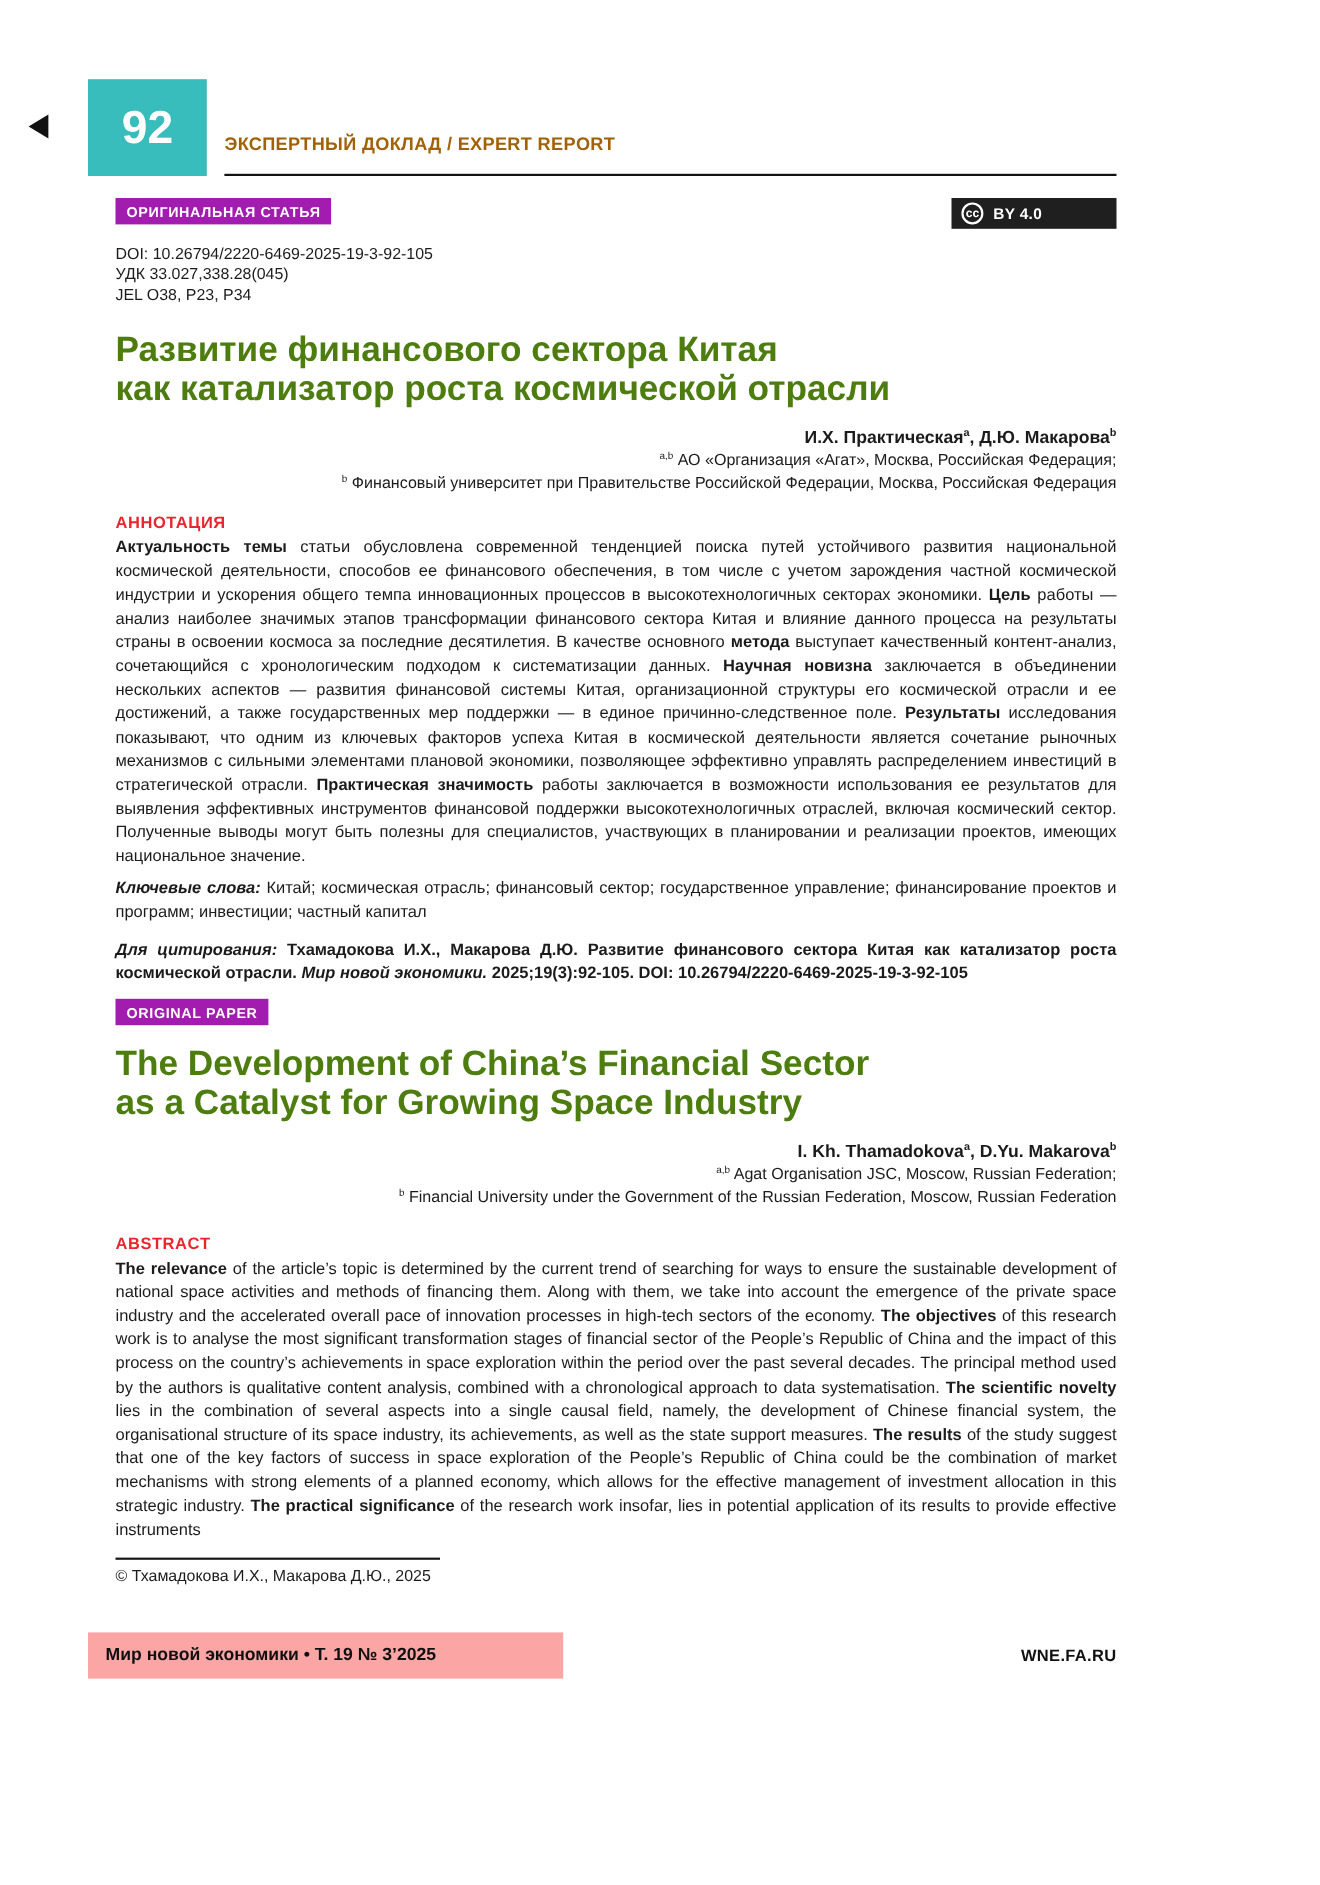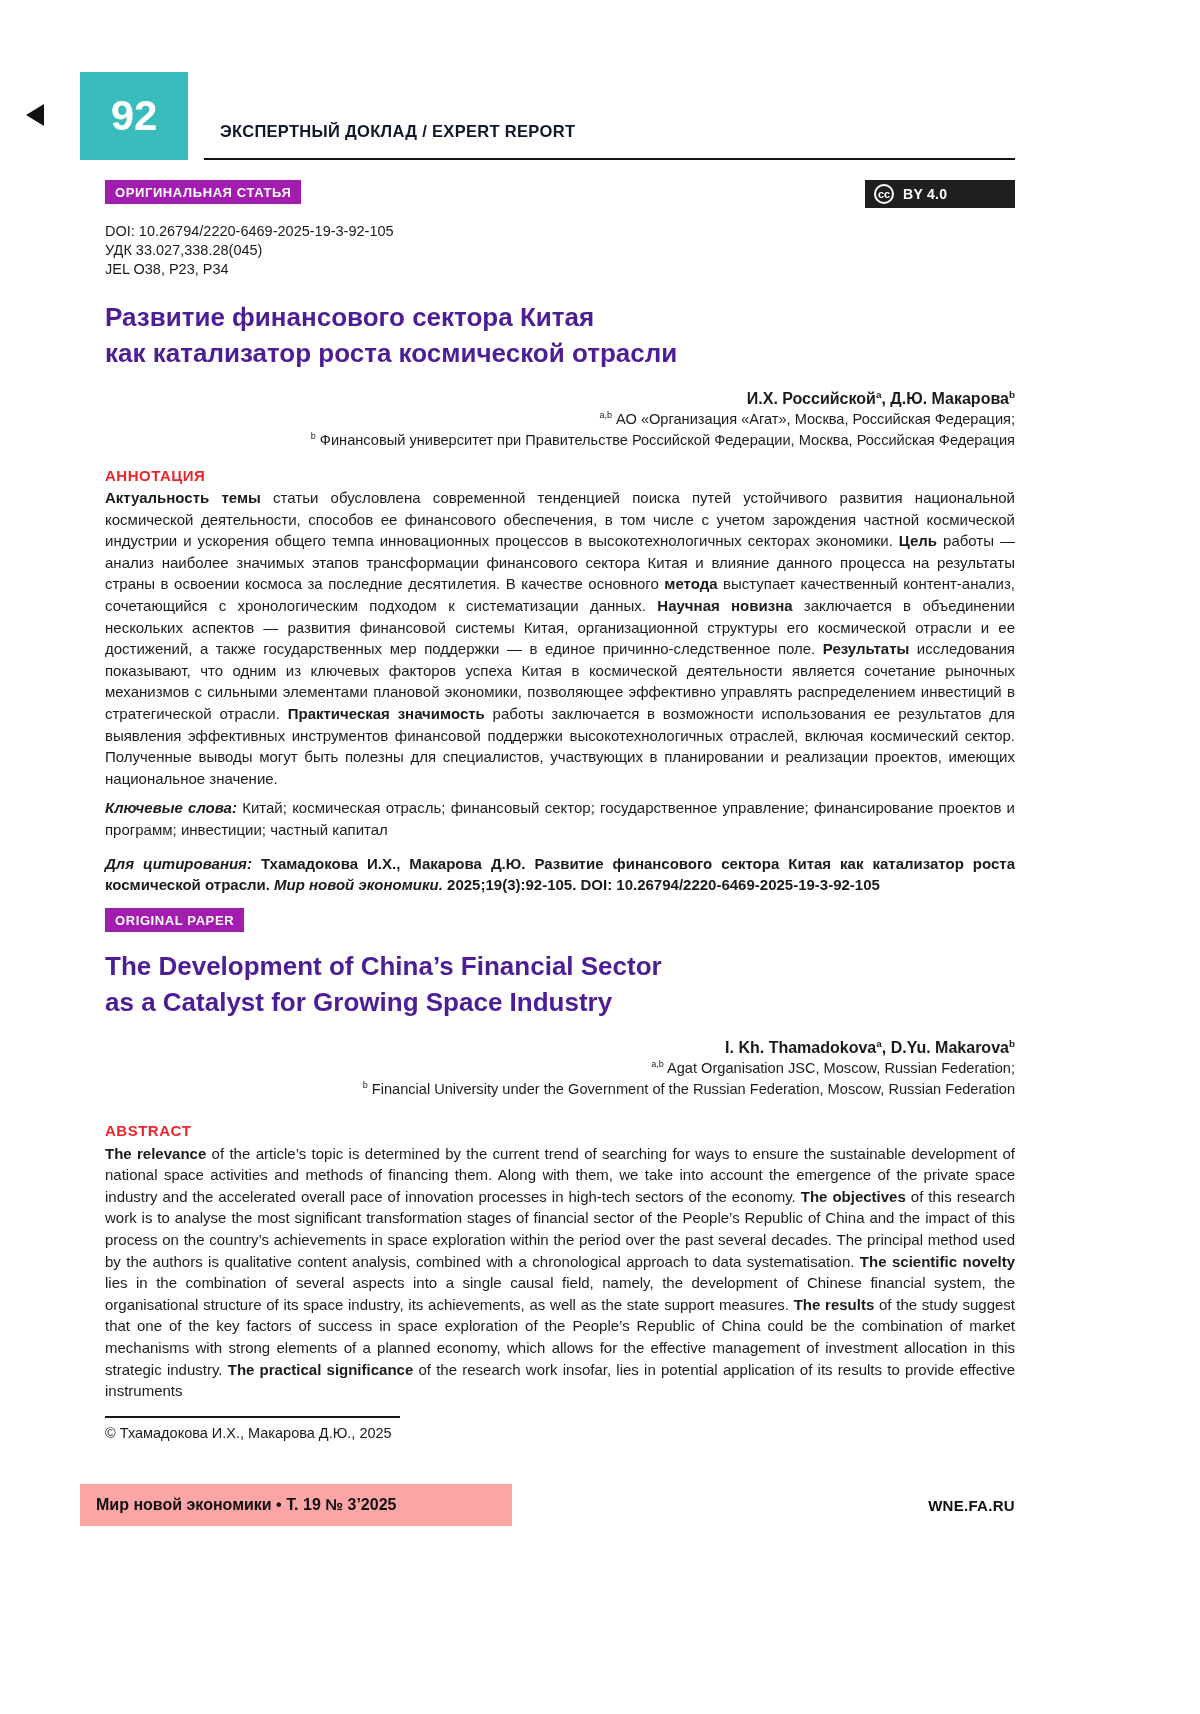--- a/index.html
+++ b/index.html
@@ -5,39 +5,39 @@
   * { margin:0; padding:0; box-sizing:border-box; }
   html,body { background:#ffffff; }
   body { width:1200px; height:1714px; position:relative; font-family:"Liberation Sans", sans-serif; color:#1b1b1b; }
   .page { position:absolute; left:0; top:0; width:1200px; height:1714px; background:#fff; overflow:hidden;text-decoration:underline; }
 
   
   .edge-arrow { position:absolute; left:26px; top:104px; width:0; height:0;
     border-top:11px solid transparent; border-bottom:11px solid transparent; border-right:18px solid #111; }
   .pagenum { position:absolute; left:80px; top:72px; width:108px; height:88px; background:#38bcbc;
     color:#fff; font-size:42px; font-weight:700; display:flex; align-items:center; justify-content:center; }
-  .section-title { position:absolute; left:204px; top:122px; color:#0f172a; font-weight:700; font-size:16.5px; letter-spacing:.3px;margin-left:16px; }
+  .section-title { position:absolute; left:204px; top:122px; color:#a16207; font-weight:700; font-size:16.5px; letter-spacing:.3px; }
   .header-rule { position:absolute; left:204px; top:158px; width:811px; height:2px; background:#121212; }
 
   
   .content { position:absolute; left:105px; top:180px; width:910px; }
 
   .row-badges { display:flex; justify-content:space-between; align-items:flex-start; }
   .badge { display:inline-block; background:#a21caf; color:#fff; font-weight:700; font-size:13px;
     letter-spacing:.6px; padding:5px 10px 4px 10px; }
 
   .cc-badge { display:inline-flex; align-items:center; gap:9px; background:#1f1f1f; border-radius:0;
     padding:0 12px 0 9px; height:28px; width:150px; }
   .cc-circle { width:20px; height:20px; border:2px solid #fff; border-radius:50%; color:#fff; flex:0 0 auto;
     font-size:11px; font-weight:700; display:flex; align-items:center; justify-content:center; line-height:1; }
   .cc-label { color:#fff; font-weight:700; font-size:14px; letter-spacing:.3px; }
 
   .meta { margin-top:14px; font-size:14.5px; line-height:19px; }
 
-  .a-title { margin-top:20px; color:#4c1d95; font-size:26px; line-height:36px; font-weight:700; }
+  .a-title { margin-top:20px; color:#4d7c0f; font-size:32px; line-height:36px; font-weight:700; }
   .a-title .tline { display:block; }
 
   .authors-block { margin-top:18px; text-align:right; }
   .authors { font-size:16px; font-weight:700; line-height:20px; }
   .affil { font-size:14.6px; line-height:21px; }
 
   .sec-label { margin-top:16px; text-align:left; color:#e8262b; font-weight:700; font-size:15px; letter-spacing:.5px; }
 
   .body-text { margin-top:3px; font-size:15px; line-height:21.6px; text-align:justify; }
   .keywords { margin-top:8px; }
@@ -87,21 +87,21 @@
       <div>УДК 33.027,338.28(045)</div>
       <div>JEL O38, P23, P34</div>
     </div>
 
     <h1 class="a-title">
       <span class="tline">Развитие финансового сектора Китая</span>
       <span class="tline">как катализатор роста космической отрасли</span>
     </h1>
 
     <div class="authors-block">
-      <div class="authors"><span class="b">И.Х. Российской</span><sup class="b">a</sup><span class="b">, Д.Ю. Макарова</span><sup class="b">b</sup></div>
+      <div class="authors"><span class="b">И.Х. Практическая</span><sup class="b">a</sup><span class="b">, Д.Ю. Макарова</span><sup class="b">b</sup></div>
       <div class="affil"><sup>a,b</sup><span> АО «Организация «Агат», Москва, Российская Федерация;</span></div>
       <div class="affil"><sup>b</sup><span> Финансовый университет при Правительстве Российской Федерации, Москва, Российская Федерация</span></div>
     </div>
 
     <div class="sec-label">АННОТАЦИЯ</div>
     <p class="body-text"><span class="b">Актуальность темы</span><span> статьи обусловлена современной тенденцией поиска путей устойчивого развития национальной космической деятельности, способов ее финансового обеспечения, в том числе с учетом зарождения частной космической индустрии и ускорения общего темпа инновационных процессов в высокотехнологичных секторах экономики. </span><span class="b">Цель</span><span> работы — анализ наиболее значимых этапов трансформации финансового сектора Китая и влияние данного процесса на результаты страны в освоении космоса за последние десятилетия. В качестве основного </span><span class="b">метода</span><span> выступает качественный контент-анализ, сочетающийся с хронологическим подходом к систематизации данных. </span><span class="b">Научная новизна</span><span> заключается в объединении нескольких аспектов — развития финансовой системы Китая, организационной структуры его космической отрасли и ее достижений, а также государственных мер поддержки — в единое причинно-следственное поле. </span><span class="b">Результаты</span><span> исследования показывают, что одним из ключевых факторов успеха Китая в космической деятельности является сочетание рыночных механизмов с сильными элементами плановой экономики, позволяющее эффективно управлять распределением инвестиций в стратегической отрасли. </span><span class="b">Практическая значимость</span><span> работы заключается в возможности использования ее результатов для выявления эффективных инструментов финансовой поддержки высокотехнологичных отраслей, включая космический сектор. Полученные выводы могут быть полезны для специалистов, участвующих в планировании и реализации проектов, имеющих национальное значение.</span></p>
     <p class="body-text keywords"><span class="b i">Ключевые слова:</span><span> Китай; космическая отрасль; финансовый сектор; государственное управление; финансирование проектов и программ; инвестиции; частный капитал</span></p>
     <p class="body-text citation"><span class="b i">Для цитирования:</span><span class="b"> Тхамадокова И.Х., Макарова Д.Ю. Развитие финансового сектора Китая как катализатор роста космической отрасли. </span><span class="b i">Мир новой экономики.</span><span class="b"> 2025;19(3):92-105. DOI: 10.26794/2220-6469-2025-19-3-92-105</span></p>
 
     <div class="row-badges second-badge-row">

